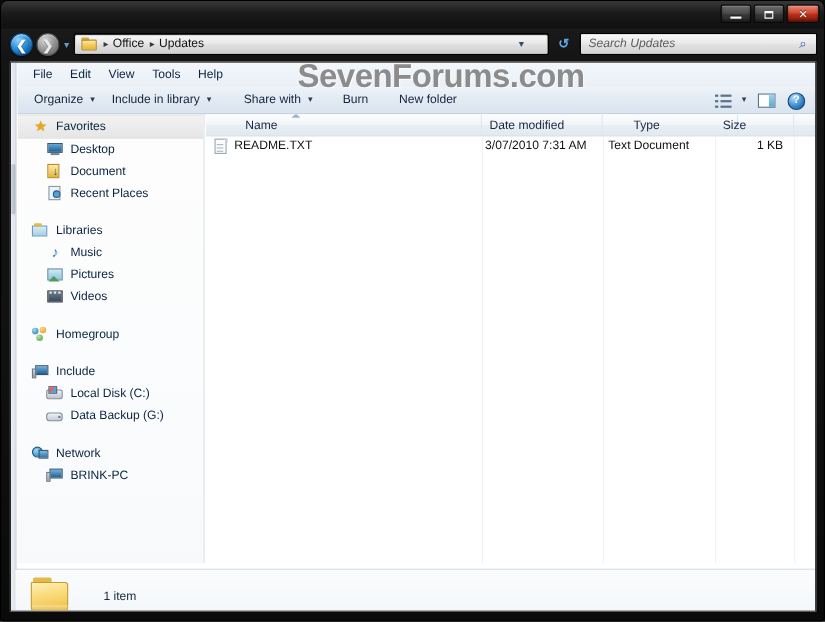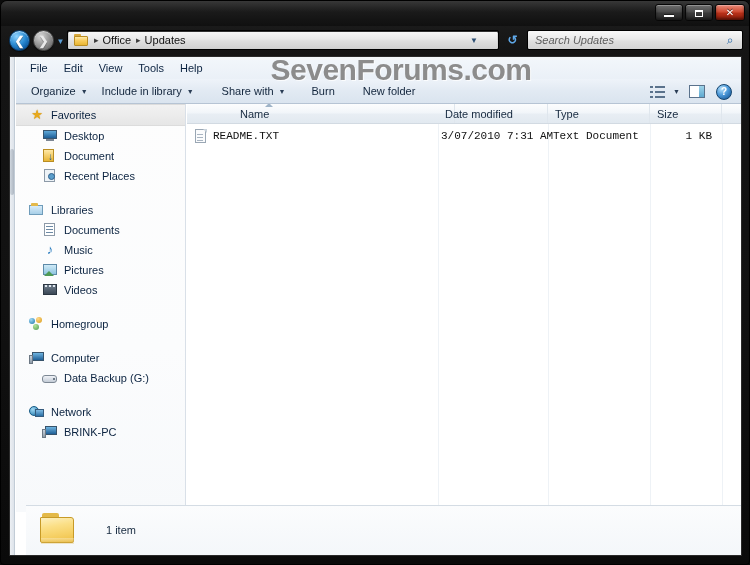--- a/index.html
+++ b/index.html
@@ -599,26 +599,25 @@
   #rows { position: absolute; left: 0; top: 20px; right: 0; bottom: 0; }
   .frow {
     position: absolute;
     left: 0; right: 0;
     height: 20px;
     display: block;
   }
   .fcell {
     position: absolute;
     top: 0; height: 20px;
-    display: flex; align-items: center;
+    display: flex; align-items: flex-start;
     font-size: 11px;
     color: #111;
     box-sizing: border-box;
     white-space: nowrap;
-    font-family: Liberation Mono, monospace;
   }
   .fcell.right-align { justify-content: flex-end; padding-right: 10px; }
   .ico-txt {
     width: 12px; height: 14px;
     position: relative;
     flex: none;
     margin-right: 6px;
   }
   .ico-txt .pg {
     position: absolute; left: 0; top: 0;
@@ -640,22 +639,22 @@
   .vdiv {
     position: absolute;
     top: 20px; bottom: 0;
     width: 1px;
     background: #eef2f6;
   }
 
   
   #statusbar {
     position: absolute;
-    left: 16px; right: 0; bottom: 0;
-    height: 50px;
+    left: 4px; right: 0; bottom: 0;
+    height: 38px;
     background: linear-gradient(180deg,#fbfcfd 0%, #f4f7fa 100%);
     border-top: 1px solid #d4dce4;
     box-sizing: border-box;
   }
   #status-folder {
     position: absolute;
     left: 14px; top: 7px;
     width: 38px; height: 31px;
   }
   #status-folder .tab {
@@ -823,29 +822,20 @@
 
       <div class="nav-group">
         <div class="nav-head">
           <span class="ico ico-lib">
               <span class="b1"></span>
               <span class="b2"></span>
             </span>
           <span class="nav-label">Libraries</span>
         </div>
         <div class="nav-child">
-          <span class="ico ico-doc">
-            <span class="pg"></span>
-              <span class="ln" style="top:3px;"></span>
-              <span class="ln" style="top:6px;"></span>
-              <span class="ln" style="top:9px;"></span>
-          </span>
-          <span class="nav-label">Documents</span>
-        </div>
-        <div class="nav-child">
           <span class="ico ico-music">♪</span>
           <span class="nav-label">Music</span>
         </div>
         <div class="nav-child">
           <span class="ico ico-pic">
               <span class="fr"></span>
               <span class="hill"></span>
             </span>
           <span class="nav-label">Pictures</span>
         </div>
@@ -874,21 +864,28 @@
       </div>
 
       <div class="nav-gap"></div>
 
       <div class="nav-group">
         <div class="nav-head">
           <span class="ico ico-computer">
               <span class="scr"></span>
               <span class="tower"></span>
             </span>
-          <span class="nav-label">Computer</span>
+          <span class="nav-label">Include</span>
+        </div>
+        <div class="nav-child">
+          <span class="ico ico-disk">
+              <span class="body"></span>
+              <span class="win"></span>
+            </span>
+          <span class="nav-label">Local Disk (C:)</span>
         </div>
         <div class="nav-child">
           <span class="ico ico-drive">
               <span class="body"></span>
               <span class="led"></span>
             </span>
           <span class="nav-label">Data Backup (G:)</span>
         </div>
       </div>
 
@@ -910,27 +907,27 @@
           <span class="nav-label">BRINK-PC</span>
         </div>
       </div>
     </div>
 
     <div id="filelist">
       <div id="col-header">
         <div id="sort-indicator">
             <div class="tri"></div>
           </div>
-        <div class="col" style="left:17px; width:251px;padding-left:36px;">
+        <div class="col" style="left:0; width:251px;padding-left:36px;">
           <span>Name</span>
         </div>
         <div class="col" style="left:251px; width:110px;">
           <span>Date modified</span>
         </div>
-        <div class="col" style="left:361px; width:102px;">
+        <div class="col" style="left:382px; width:102px;">
           <span>Type</span>
         </div>
         <div class="col" style="left:463px; width:72px;">
           <span>Size</span>
         </div>
         <div class="col" style="left:535px; width:38px; border-right:none;"></div>
       </div>
 
       <div class="vdiv" style="left:251px;"></div>
       <div class="vdiv" style="left:361px;"></div>

